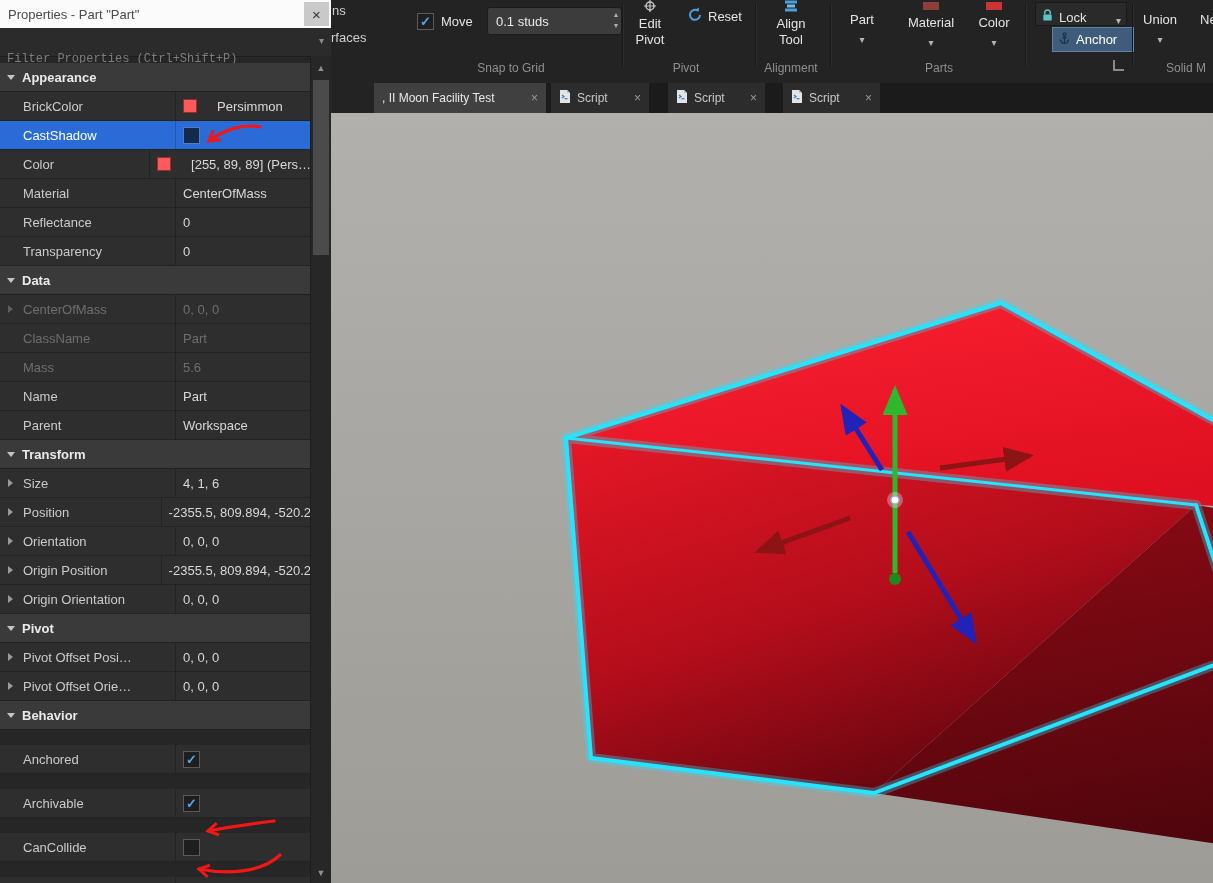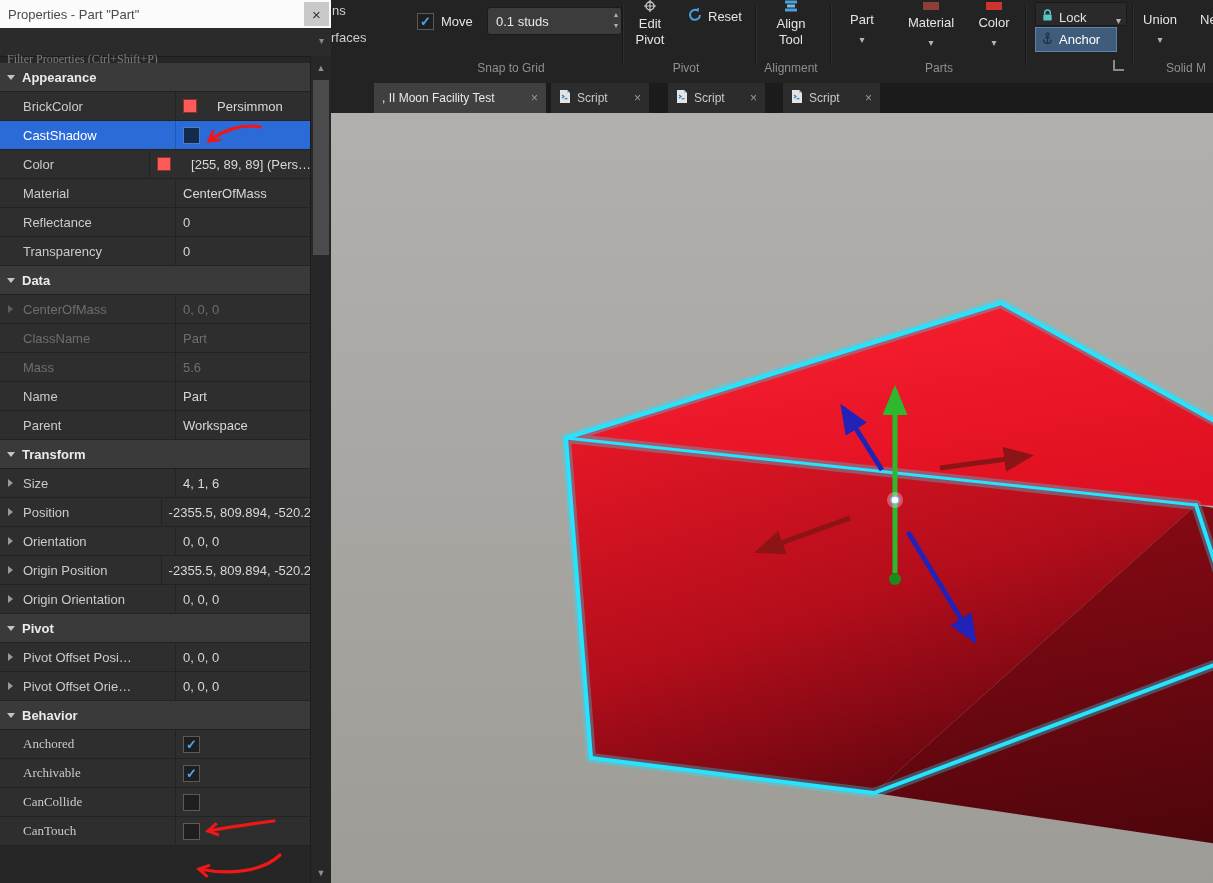--- a/index.html
+++ b/index.html
@@ -7,21 +7,21 @@
        font-family:"Liberation Sans",sans-serif;-webkit-font-smoothing:antialiased;}
   
   .props{position:absolute;left:0;top:0;width:331px;height:883px;background:#262626;overflow:hidden;z-index:5;}
   .props-title{height:28px;background:#fbfbfb;color:#4a4a4a;font-size:13px;display:flex;align-items:center;
                padding-left:8px;position:relative;}
   .props-close{position:absolute;right:2px;top:2px;width:25px;height:24px;background:#c9c9c9;color:#333;
                display:flex;align-items:center;justify-content:center;font-size:15px;cursor:default;}
   .props-filter{height:28px;background:#2b2b2b;border-bottom:1px solid #1c1c1c;position:relative;
                 display:flex;align-items:center;padding:0 20px 0 5px;}
   .filter-input{flex:1;background:transparent;border:none;outline:none;color:#ef4444;font-size:12px;
-                font-family:Liberation Serif, serif;margin-top:34px;}
+                font-family:Liberation Mono, monospace;margin-top:34px;}
   .filter-input::placeholder{color:#7d7d7d;opacity:1;}
   .filter-caret{position:absolute;right:7px;top:7px;color:#8a8a8a;font-size:10px;}
   .props-body{position:absolute;top:56px;left:0;width:311px;bottom:0;overflow:hidden;padding-top:7px;}
   .phead{height:28px;border-bottom:1px solid #212121;background:#3a3a3a;display:flex;align-items:center;
          padding-left:22px;color:#eaeaea;font-weight:bold;font-size:13px;position:relative;}
   .chev-down{position:absolute;left:7px;top:12px;width:0;height:0;border-left:4px solid transparent;
              border-right:4px solid transparent;border-top:5px solid #c4c4c4;}
   .prow{height:28px;border-bottom:1px solid #232323;background:#2e2e2e;display:flex;font-size:13px;}
   .pl{width:152px;border-right:1px solid #232323;display:flex;align-items:center;padding-left:23px;position:relative;}
   .pv{flex:1;display:flex;align-items:center;padding-left:7px;gap:20px;}
@@ -32,21 +32,21 @@
        border-bottom:4px solid transparent;border-left:5px solid #9a9a9a;}
   .exp.dim{border-left-color:#5d5d5d;}
   .sel{background:#2a6bd8;}
   .sel .pl{border-right-color:rgba(0,0,0,.18);}
   .sel .lbl{color:#ffffff;}
   .swatch{width:12px;height:12px;background:#ff5959;border:1px solid rgba(0,0,0,.45);flex:none;}
   .cb{width:15px;height:15px;background:#1e1e1e;border:1px solid #5a5a5a;flex:none;display:flex;
       align-items:center;justify-content:center;}
   .cb .glyph{color:#4fa7ee;font-size:13px;font-weight:bold;line-height:1;}
   .cb.onblue{background:#142a4d;border-color:#4d7fc0;}
-  .bgap{margin-top:0;font-family:Liberation Serif, serif;}
+  .bgap{margin-top:15px;}
   
   .scroll{position:absolute;right:0;top:56px;bottom:0;width:20px;background:#272727;border-left:1px solid #1e1e1e;}
   .sarr{position:absolute;left:0;width:20px;height:20px;display:flex;align-items:center;justify-content:center;
         color:#909090;font-size:9px;}
   .sarr.up{top:2px;} .sarr.down{bottom:0;}
   .sthumb{position:absolute;left:2px;right:2px;top:24px;height:175px;background:#4b4b4b;}
   
   .toolbar{position:absolute;left:331px;top:0;width:882px;height:83px;background:#232323;overflow:hidden;color:#e2e2e2;}
   .toolbar .abs{position:absolute;}
   .cliptext{color:#cfcfcf;font-size:13px;}
@@ -431,21 +431,21 @@
     <span>
       <svg width="13" height="13" viewBox="0 0 14 14">
           <path d="M4 6 V4 a3 3 0 0 1 6 0 V6" fill="none" stroke="#58c6c6" stroke-width="1.6"></path>
           <rect x="2.5" y="6" width="9" height="6.5" rx="1" fill="#58c6c6"></rect>
         </svg>
     </span>
     <span>Lock</span>
     <span class="caret" style="margin-left:auto;">▾</span>
   </div>
 
-  <div class="abs anchorbtn" style="left:704px;top:27px;">
+  <div class="abs anchorbtn" style="left:721px;top:27px;">
     <span>
       <svg width="13" height="13" viewBox="0 0 14 14">
           <circle cx="7" cy="2.6" r="1.6" fill="none" stroke="#16354e" stroke-width="1.4"></circle>
           <path d="M7 4.2 V12 M3 8.5 C3 11 5 12.2 7 12.2 C9 12.2 11 11 11 8.5 M2.2 8.2 L3.6 9.8 M11.8 8.2 L10.4 9.8 M4.6 6 H9.4" stroke="#16354e" stroke-width="1.4" fill="none"></path>
         </svg>
     </span>
     <span>Anchor</span>
   </div>
 
   <div class="abs launcher" style="left:782px;top:60px;"></div>

